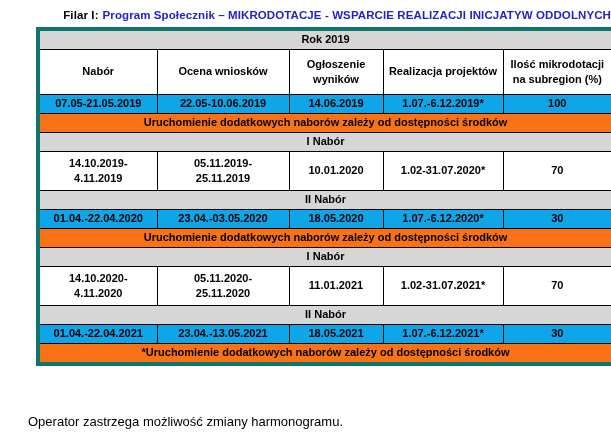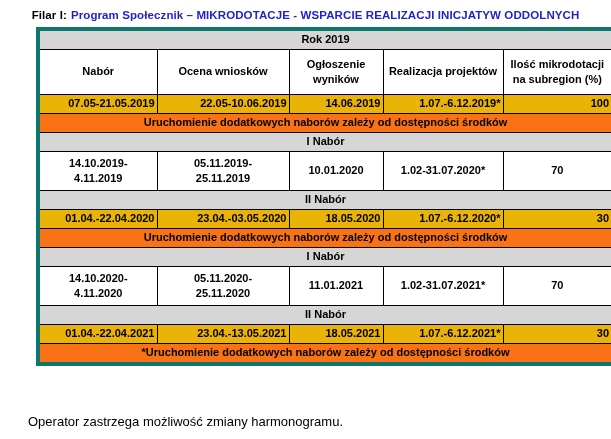--- a/index.html
+++ b/index.html
@@ -10,21 +10,21 @@
     background: #ffffff;
     font-family: "Liberation Sans", sans-serif;
     color: #000000;
     overflow: hidden;
   }
   .doc-title {
     position: absolute;
     top: 9px;
     left: 0;
     width: 611px;
-    text-align: center;
+    text-align: right;
     font-size: 11.5px;
     font-weight: bold;
     letter-spacing: 0.1px;
     white-space: nowrap;
   }
   .title-prefix { color: #000000; margin-right: 4px; }
   .title-main { color: #2222cc; }
 
   table.schedule {
     position: absolute;
@@ -44,21 +44,21 @@
     vertical-align: middle;
     padding: 1px 2px;
     line-height: 1.4;
     overflow: hidden;
   }
   tr.year-row td, tr.nabor-row td {
     background: #d6d6d6;
     height: 16px;
   }
   tr.header-row td { height: 42px; background: #ffffff; }
-  tr.data-row td { height: 16px; background: #eab308; text-align: right; }
+  tr.data-row td { height: 16px; background: #0ea5e9; }
   tr.data-row-2line td { height: 36px; background: #ffffff; }
   tr.note-row td { height: 16px; background: #f97316; }
   td.ml {
     text-align: left;
     padding-left: 7px;
     white-space: pre-line;
     vertical-align: middle;
   }
   .footer-note {
     position: absolute;

